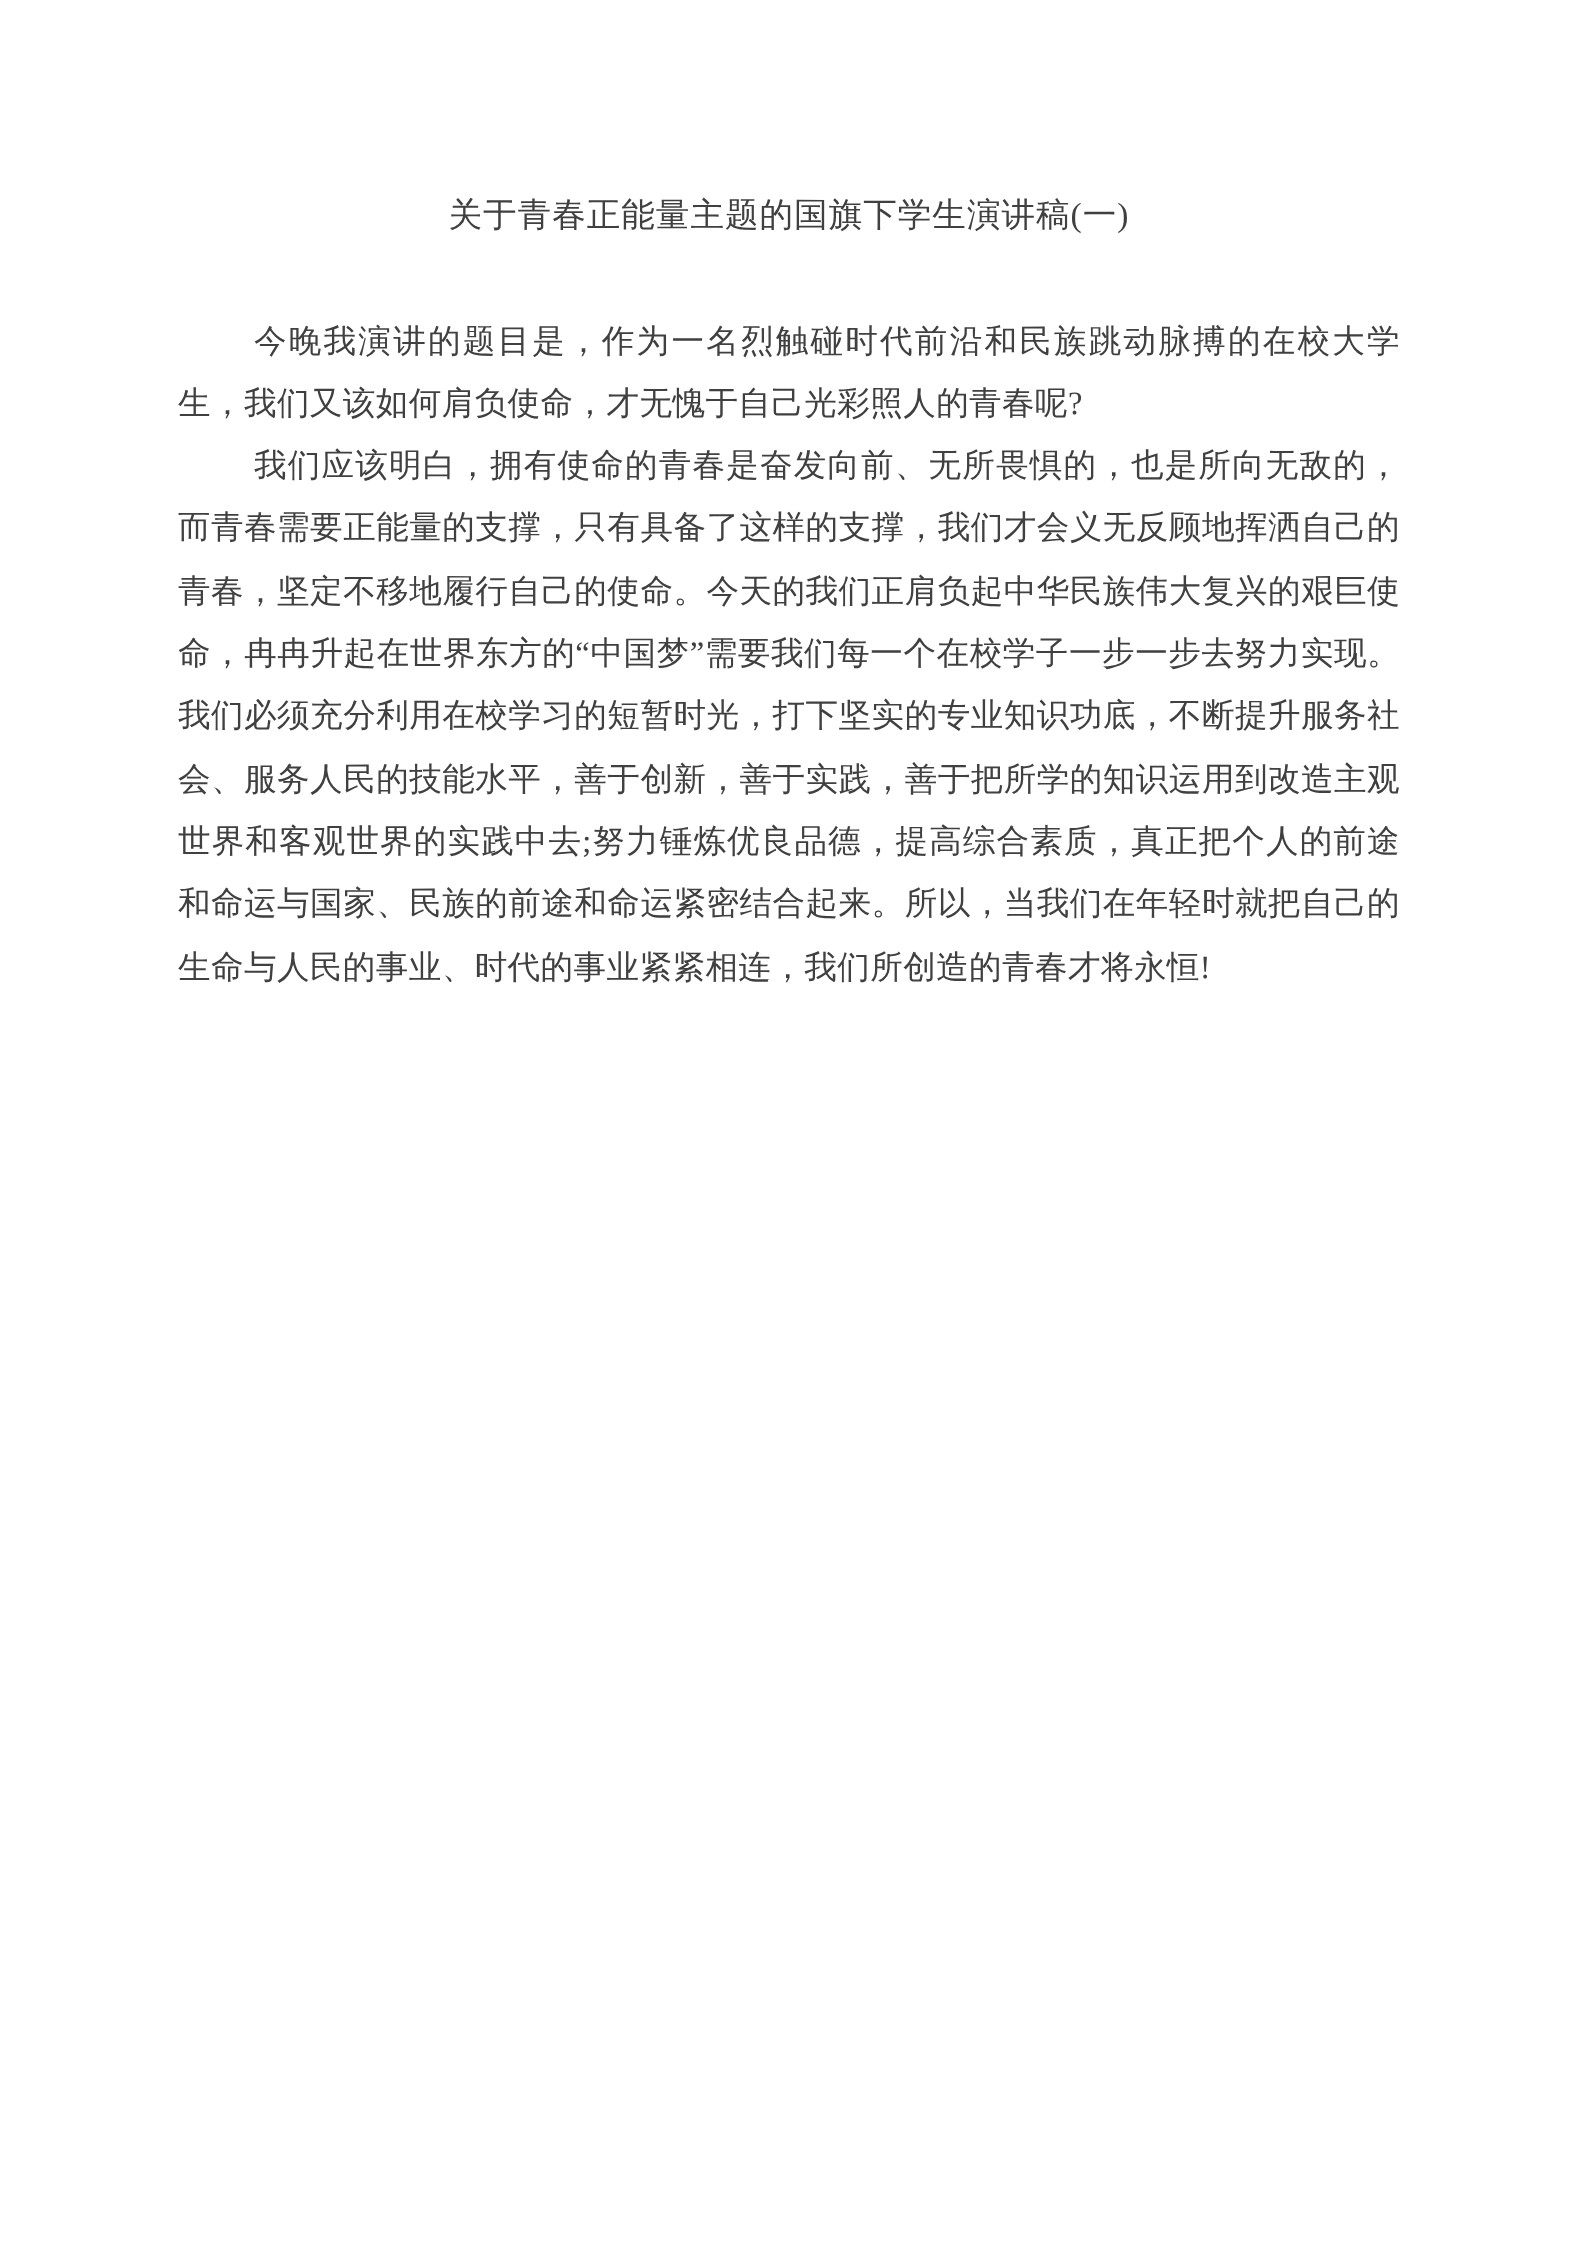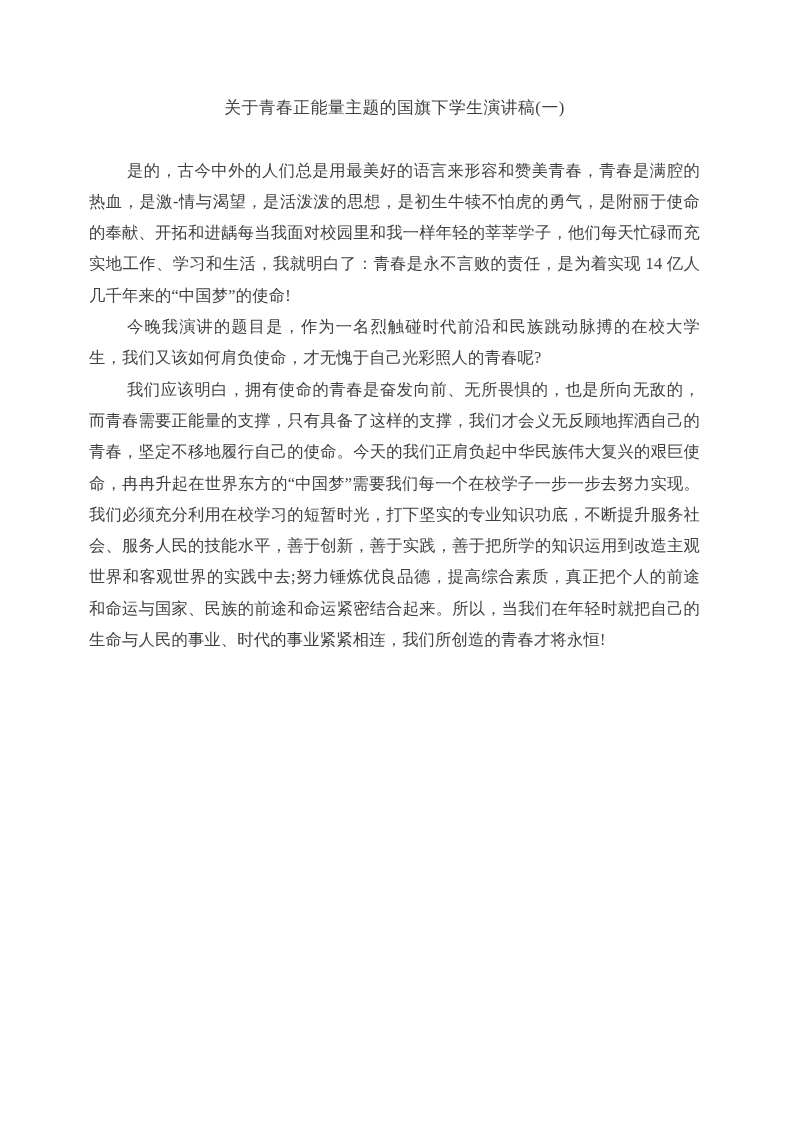--- a/index.html
+++ b/index.html
@@ -44,19 +44,18 @@
 <body>
 
 <div class="page">
   <h1 class="doc-title">关于青春正能量主题的国旗下学生演讲稿(一)</h1>
 
   <div class="title-gap"></div>
 
 
 
 
-  <p class="para">是的，古今中外的人们总是用最美好的语言来形容和赞美青春，青春是满腔的热血，是激-情与渴望，是活泼泼的思想，是初生牛犊不怕虎的勇气，是附丽于使命的奉献、开拓和进龋每当我面对校园里和我一样年轻的莘莘学子，他们每天忙碌而充实地工作、学习和生活，我就明白了：青春是永不言败的责任，是为着实现 14 亿人几千年来的“中国梦”的使命!</p>
 
 
   <p class="para">今晚我演讲的题目是，作为一名烈触碰时代前沿和民族跳动脉搏的在校大学生，我们又该如何肩负使命，才无愧于自己光彩照人的青春呢?</p>
 
   <p class="para">我们应该明白，拥有使命的青春是奋发向前、无所畏惧的，也是所向无敌的，而青春需要正能量的支撑，只有具备了这样的支撑，我们才会义无反顾地挥洒自己的青春，坚定不移地履行自己的使命。今天的我们正肩负起中华民族伟大复兴的艰巨使命，冉冉升起在世界东方的“中国梦”需要我们每一个在校学子一步一步去努力实现。我们必须充分利用在校学习的短暂时光，打下坚实的专业知识功底，不断提升服务社会、服务人民的技能水平，善于创新，善于实践，善于把所学的知识运用到改造主观世界和客观世界的实践中去;努力锤炼优良品德，提高综合素质，真正把个人的前途和命运与国家、民族的前途和命运紧密结合起来。所以，当我们在年轻时就把自己的生命与人民的事业、时代的事业紧紧相连，我们所创造的青春才将永恒!</p>
 </div>
 
 </body></html>

